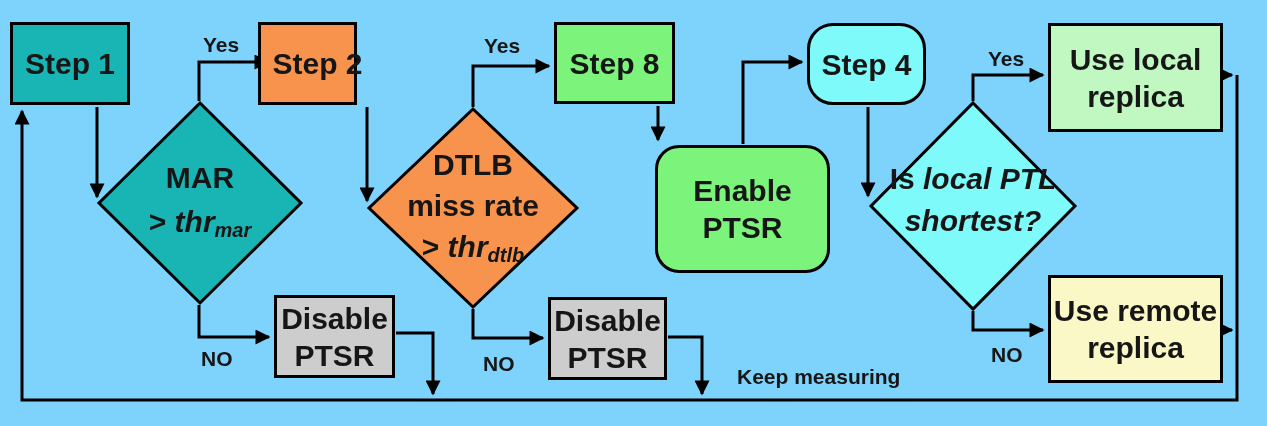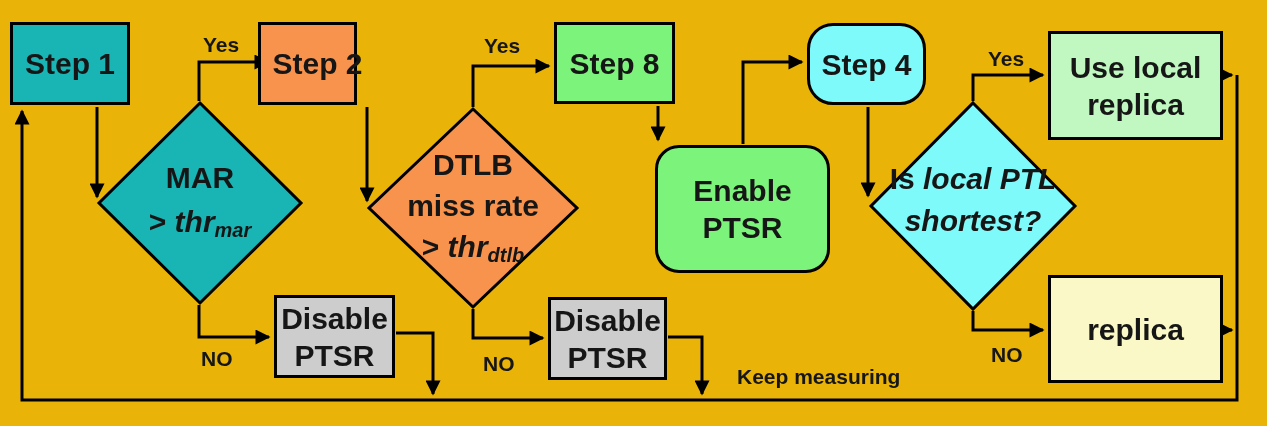--- a/index.html
+++ b/index.html
@@ -1,17 +1,17 @@
 <!DOCTYPE html>
 <html><head>
 <meta charset="utf-8">
 <style>
   html,body { margin:0; padding:0; background:#fff; }
   .stage {
-    position:relative; width:1267px; height:426px; background:#eab308;
+    position:relative; width:1267px; height:426px; background:#7dd3fc;
     font-family:"Liberation Sans","DejaVu Sans",sans-serif;
     font-weight:600; color:#161616; overflow:hidden;
   }
   .wires { position:absolute; left:0; top:0; z-index:1; }
   .box {
     position:absolute; z-index:2; box-sizing:border-box;
     border:3px solid #000; display:flex; flex-direction:column;
     align-items:center; justify-content:center; text-align:center;
     font-size:30px; line-height:37px; white-space:nowrap;
   }
@@ -85,26 +85,27 @@
   <div class="box" style="left: 274px; top: 295px; width: 121px; height: 83px; background-color: rgb(205, 205, 205);">
     <span>Disable</span>
     <span>PTSR</span>
   </div>
 
   <div class="box" style="left: 548px; top: 297px; width: 119px; height: 83px; background-color: rgb(205, 205, 205);">
     <span>Disable</span>
     <span>PTSR</span>
   </div>
 
-  <div class="box" style="left: 1048px; top: 23px; width: 175px; height: 109px; background-color: rgb(193, 247, 193); margin-top: 8px;">
+  <div class="box" style="left: 1048px; top: 23px; width: 175px; height: 109px; background-color: rgb(193, 247, 193);">
     <span>Use local</span>
     <span>replica</span>
   </div>
 
   <div class="box" style="left: 1048px; top: 275px; width: 175px; height: 108px; background-color: rgb(250, 248, 198);">
+    <span>Use remote</span>
     <span>replica</span>
   </div>
 
   <div class="dtext" style="left:369px;top:144px;width:208px;line-height:41px">
     <div><span>DTLB</span></div>
     <div><span>miss rate</span></div>
     <div><span>&gt; </span><i>thr</i><sub class="var-sub">dtlb</sub></div>
   </div>
 
   <div class="dtext" style="left:99px;top:156px;width:202px;line-height:44px">

